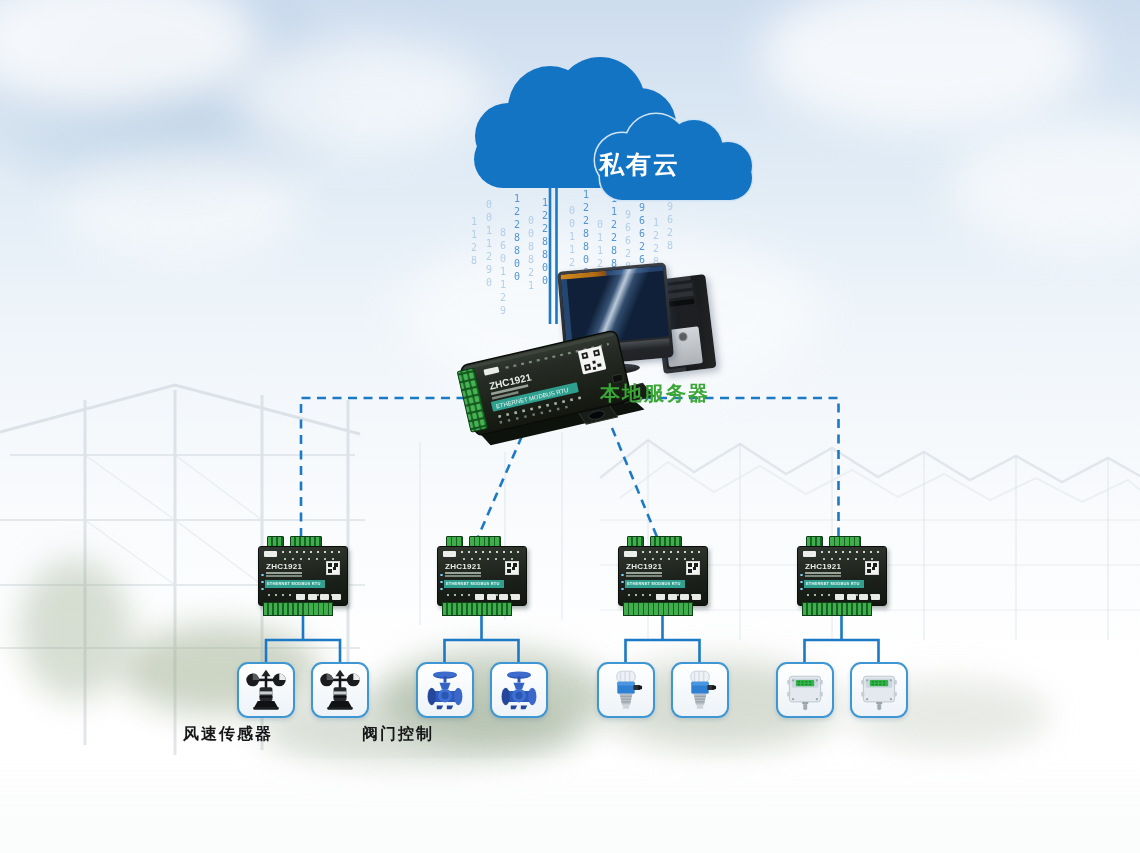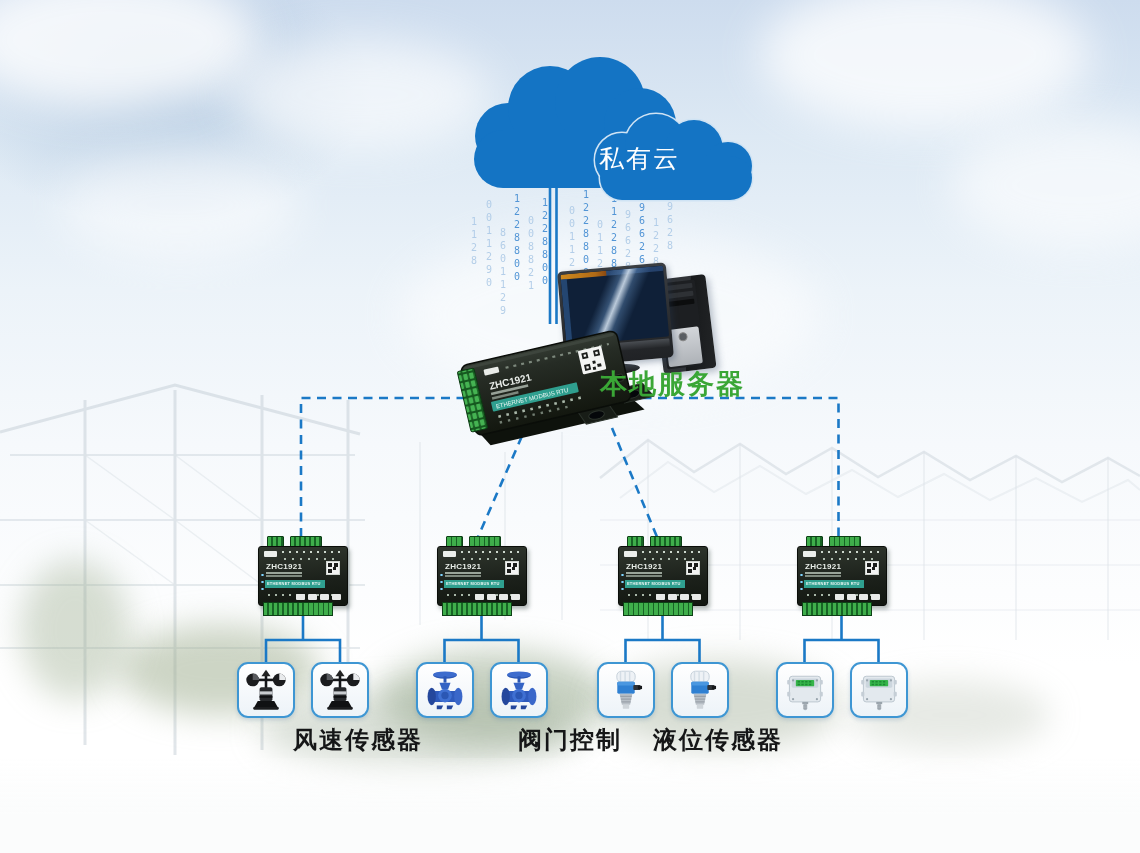--- a/index.html
+++ b/index.html
@@ -19,22 +19,22 @@
   #rain{position:absolute;inset:0;z-index:2}
   .rain-col{position:absolute;width:12px;font:10px "DejaVu Sans Mono",monospace;line-height:13px;
     color:#a9c7e5;white-space:pre;text-align:center;opacity:.85}
   .rain-col.dark{color:#4a90d4;opacity:.95}
   
   .netsvg{position:absolute;left:0;top:0;z-index:3}
   
   .cloudsvg{position:absolute;left:450px;top:48px;z-index:6}
   .cloud-label1{position:absolute;left:514px;top:99px;z-index:7;color:#fff;
     font-size:31px;font-weight:700;letter-spacing:3px}
-  .cloud-label2{position:absolute;left:599px;top:142px;z-index:7;color:#fff;
-    font-size:25px;font-weight:400;letter-spacing:2px}
+  .cloud-label2{position:absolute;left:599px;top:148px;z-index:7;color:#fff;
+    font-size:25px;font-weight:700;letter-spacing:2px}
   
   .computer{position:absolute;inset:0;z-index:5}
   .tower{position:absolute;left:658px;top:277px;width:53px;height:94px;border-radius:4px;
     background:linear-gradient(100deg,#303337 55%,#17191b 56%,#232527);
     transform:rotate(-7deg);box-shadow:3px 4px 7px rgba(40,60,90,.3)}
   .tower-front{position:absolute;left:4px;top:4px;right:11px;bottom:4px;background:#1d1f22;border-radius:2px}
   .bay{height:5px;margin:3px 3px 0;background:#2e3135;border-radius:1px}
   .b3{background:#0c0d0e}
   .tower-lower{position:absolute;left:2px;right:2px;bottom:2px;height:37px;border-radius:2px;
     background:linear-gradient(#d3d6da,#aeb2b7)}
@@ -47,22 +47,22 @@
   .scr-left{position:absolute;left:0;top:5px;bottom:0;width:6px;background:#274a78;opacity:.9}
   .scr-streak{position:absolute;inset:0;
     background:linear-gradient(117deg,transparent 36%,rgba(90,130,175,.5) 45%,rgba(205,220,235,.9) 50%,rgba(90,130,175,.45) 56%,transparent 66%)}
   .mon-chin{height:8px;margin-top:2px;background:linear-gradient(#4a4e53,#26282b);border-radius:1px}
   .mon-neck{position:absolute;left:604px;top:353px;width:17px;height:15px;
     background:linear-gradient(90deg,#17191b,#34383c,#17191b);transform:rotate(-5deg)}
   .mon-base{position:absolute;left:580px;top:364px;width:60px;height:11px;border-radius:50%;
     background:linear-gradient(#44484d,#191b1d);transform:rotate(-4deg)}
   
   .rtusvg{position:absolute;left:428px;top:298px;z-index:6}
-  .server-label{position:absolute;left:600px;top:366px;z-index:7;color:#3aa636;
-    font-size:27px;font-weight:700;letter-spacing:2px}
+  .server-label{position:absolute;left:600px;top:380px;z-index:7;color:#3aa636;
+    font-size:20px;font-weight:700;letter-spacing:2px}
   
   .ctrl{position:absolute;top:536px;width:100px;height:80px;z-index:6}
   .ct-top{position:absolute;top:0;height:11px;border:1px solid #0d4016;border-radius:1px;
     background:repeating-linear-gradient(90deg,#3fae4b 0 3.5px,#176325 3.5px 5px)}
   .tt1{left:15px;width:15px}.tt2{left:38px;width:30px}
   .ct-body{position:absolute;left:6px;top:10px;width:88px;height:58px;border-radius:3px;overflow:hidden;
     background:linear-gradient(175deg,#31382f,#1b201a 60%,#121710);
     border:1px solid #0b0e0a;box-shadow:2px 3px 4px rgba(30,50,40,.35)}
   .ct-logo{position:absolute;left:5px;top:4px;width:13px;height:6px;background:#ecefec;border-radius:1px}
   .ct-pins{position:absolute;left:22px;top:3px;right:6px;height:4px;
@@ -87,22 +87,22 @@
     background-image:radial-gradient(circle at 1.5px 2px,#7fd4ff 1px,transparent 1.3px);background-size:3px 7px}
   .ct-relays{position:absolute;right:6px;bottom:5px;display:flex;gap:3px}
   .ct-relays i{display:block;width:9px;height:6px;background:#e8eae8;border-radius:1px}
   .ct-bot{position:absolute;left:11px;top:66px;width:68px;height:12px;border:1px solid #0d4016;
     background:repeating-linear-gradient(90deg,#3fae4b 0 3.5px,#176325 3.5px 5px)}
   
   .sbox{position:absolute;top:662px;width:58px;height:56px;border:2px solid #3e96d3;border-radius:11px;
     background:linear-gradient(#ffffff,#edf3f8);box-shadow:0 2px 4px rgba(40,90,140,.18);
     display:flex;align-items:center;justify-content:center;z-index:6;box-sizing:border-box}
   .sbox svg{width:44px;height:44px}
-  .grp-label{position:absolute;top:724px;width:240px;text-align:right;z-index:6;
-    font-size:24px;font-weight:700;color:#151617;letter-spacing:2px}
+  .grp-label{position:absolute;top:724px;width:240px;text-align:left;z-index:6;
+    font-size:16px;font-weight:700;color:#151617;letter-spacing:2px}
 </style>
 </head>
 <body>
 
 <div class="canvas">
 
   <div class="tint"></div>
   <div class="cb" style="left:-40px;top:-30px;width:300px;height:140px;opacity:.8"></div>
   <div class="cb" style="left:230px;top:40px;width:260px;height:110px;opacity:.6"></div>
   <div class="cb" style="left:760px;top:-20px;width:330px;height:150px;opacity:.75"></div>
@@ -518,16 +518,15 @@
         <use href="#i-temphum"></use>
       </svg>
     </div>
   <div class="sbox" style="left:850px">
       <svg viewBox="0 0 48 48">
         <use href="#i-temphum"></use>
       </svg>
     </div>
 
   <div class="grp-label" style="left:183px">风速传感器</div>
-  <div class="grp-label" style="left:382px">阀门控制</div>
-  <div class="grp-label" style="left:543px">液位传感器</div>
+  <div class="grp-label" style="left:362px">阀门控制</div>
 
 </div>
 
 </body></html>

